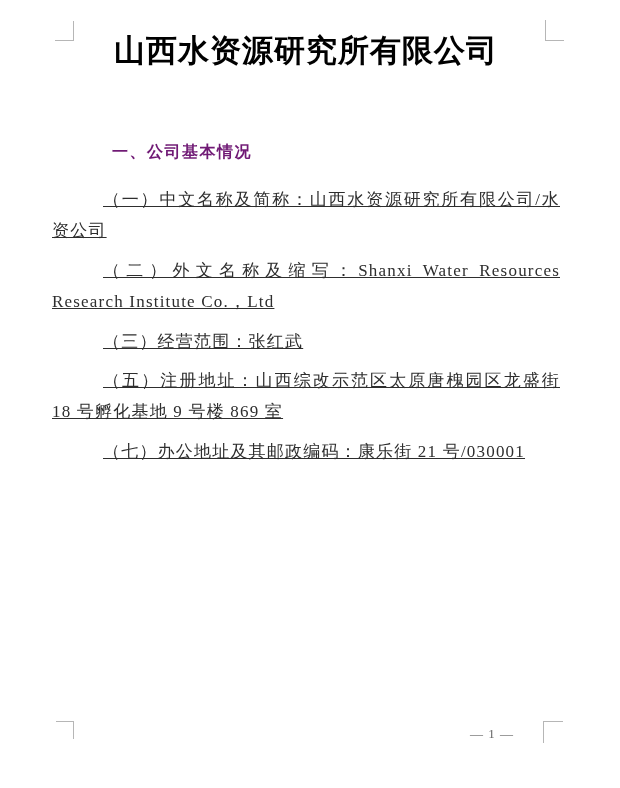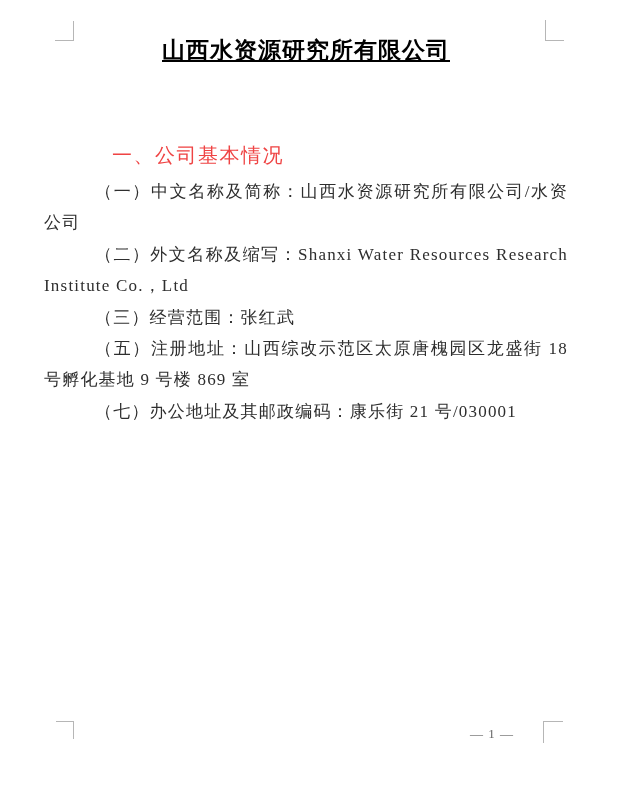--- a/index.html
+++ b/index.html
@@ -43,59 +43,59 @@
 
   
   .doc-title {
     position: absolute;
     left: 44px;
     top: 34px;
     width: 524px;
     text-align: center;
     font-family: "Liberation Serif", serif;
     font-weight: bold;
-    font-size: 23px;
+    font-size: 31px;
     line-height: 34px;
     letter-spacing: 1px;
     color: #000000;
     white-space: nowrap;
-    text-decoration: underline;
   }
 
   
   .section-heading {
     position: absolute;
     left: 112px;
     top: 142px;
     font-family: "Liberation Sans", sans-serif;
-    font-weight: normal;
-    font-size: 20px;
+    font-weight: bold;
+    font-size: 16px;
     letter-spacing: 1.5px;
-    color: #ef4444;
+    color: #701a75;
     white-space: nowrap;
   }
 
   
   .doc-body {
     position: absolute;
     left: 44px;
     top: 176px;
     width: 524px;
     font-family: "Liberation Serif", serif;
     font-size: 17px;
     line-height: 31.4px;
     letter-spacing: 1.2px;
     color: #2e2e2e;
     text-align: justify;
     text-justify: inter-ideograph;
   }
   .doc-body p {
-    margin: 0;
+    margin: 8px;
     padding: 0;
     text-indent: 51px;
+    text-decoration: underline;
   }
 
   
   .page-number {
     position: absolute;
     left: 440px;
     top: 726px;
     width: 104px;
     text-align: center;
     font-family: "Liberation Serif", serif;

